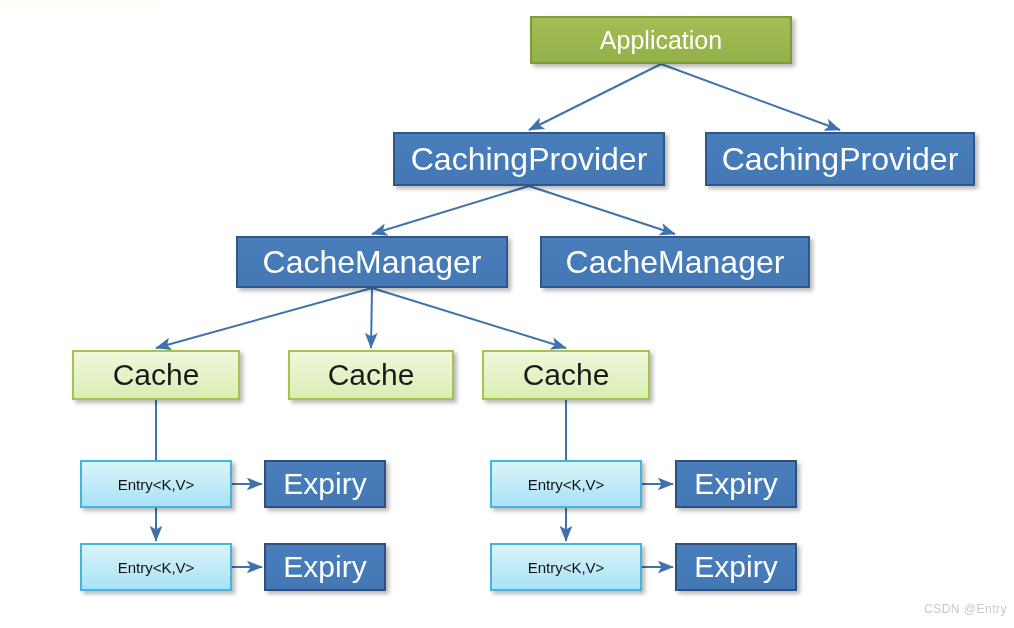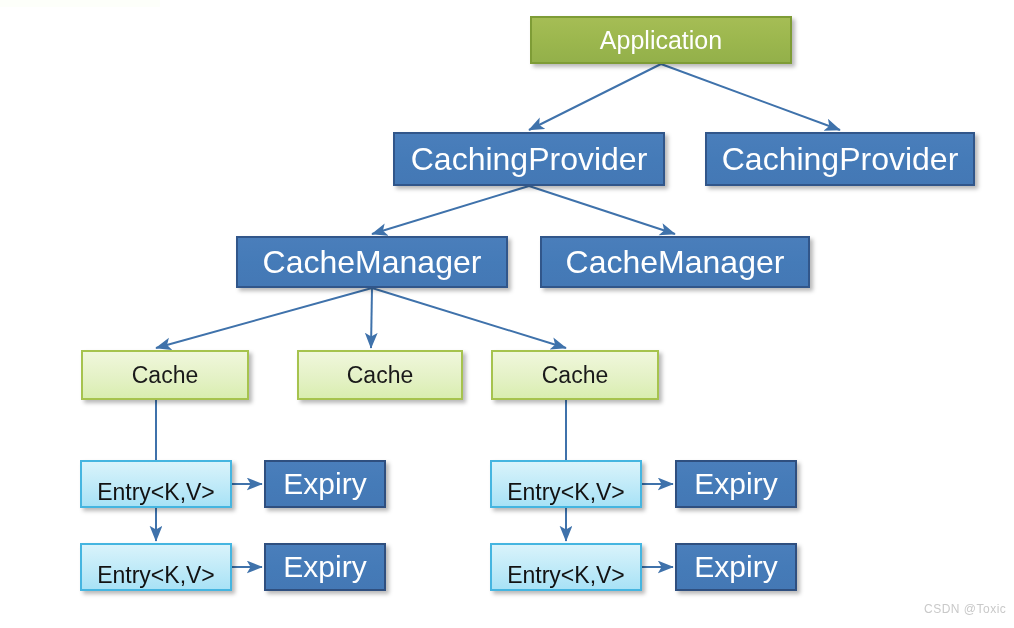--- a/index.html
+++ b/index.html
@@ -46,29 +46,27 @@
   .node-blue {
     background: linear-gradient(to bottom, #4a7ebb 0%, #457bb8 50%, #4478b5 100%);
     border: 2px solid #31568a;
     color: #ffffff;
     font-size: 32px;
   }
   .node-cache {
     background: linear-gradient(to bottom, #f0f7dc 0%, #e3f1c4 60%, #d9eeb0 100%);
     border: 2px solid #a6c34e;
     color: #1a1a1a;
-    font-size: 23px;
-    margin-left: 9px;
+    font-size: 30px;
   }
   .node-entry {
     background: linear-gradient(to bottom, #d9f3fb 0%, #bfeaf8 55%, #a8e2f6 100%);
     border: 2px solid #45b5e0;
     color: #121212;
-    font-size: 23px;
-    align-items: flex-end;
+    font-size: 15px;
   }
   .node-expiry {
     background: linear-gradient(to bottom, #4a7ebb 0%, #457bb8 50%, #4478b5 100%);
     border: 2px solid #2f4f7f;
     color: #ffffff;
     font-size: 30px;
   }
   .watermark {
     position: absolute;
     color: #c9c9c9;
@@ -160,15 +158,15 @@
         <span>Expiry</span>
       </div>
       <div class="node node-entry" style="left: 490px; top: 543px; width: 152px; height: 48px;">
         <span>Entry&lt;K,V&gt;</span>
       </div>
       <div class="node node-expiry" style="left: 675px; top: 543px; width: 122px; height: 48px;">
         <span>Expiry</span>
       </div>
     </div>
 
-  <div class="watermark" style="left:924px; top:602px;">CSDN @Toxic</div>
+  <div class="watermark" style="left:924px; top:602px;">CSDN @Entry</div>
 
 </div>
 
 </body></html>

